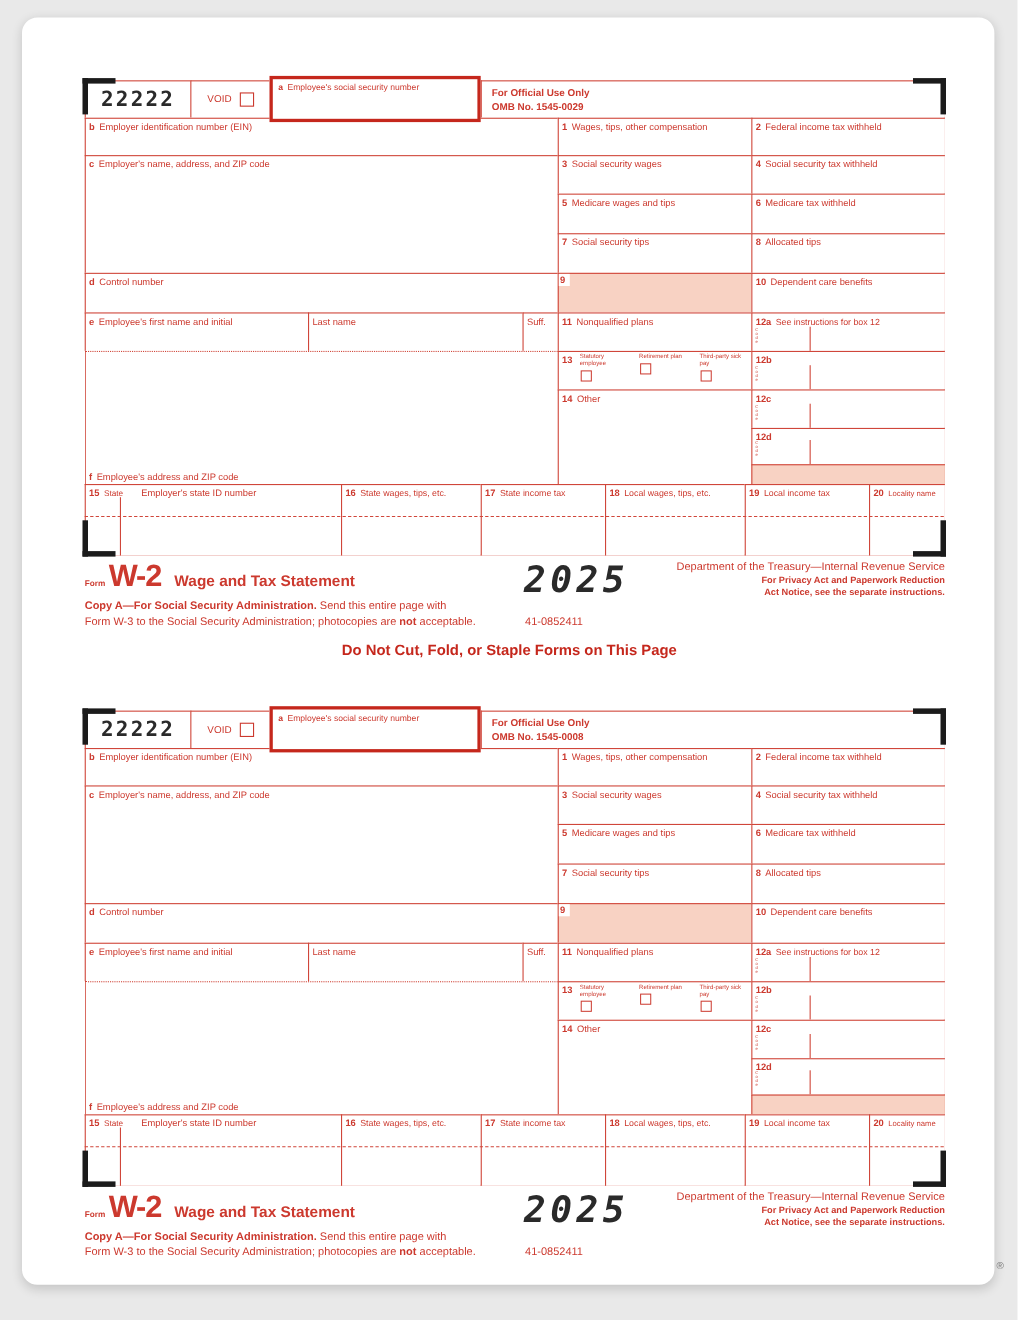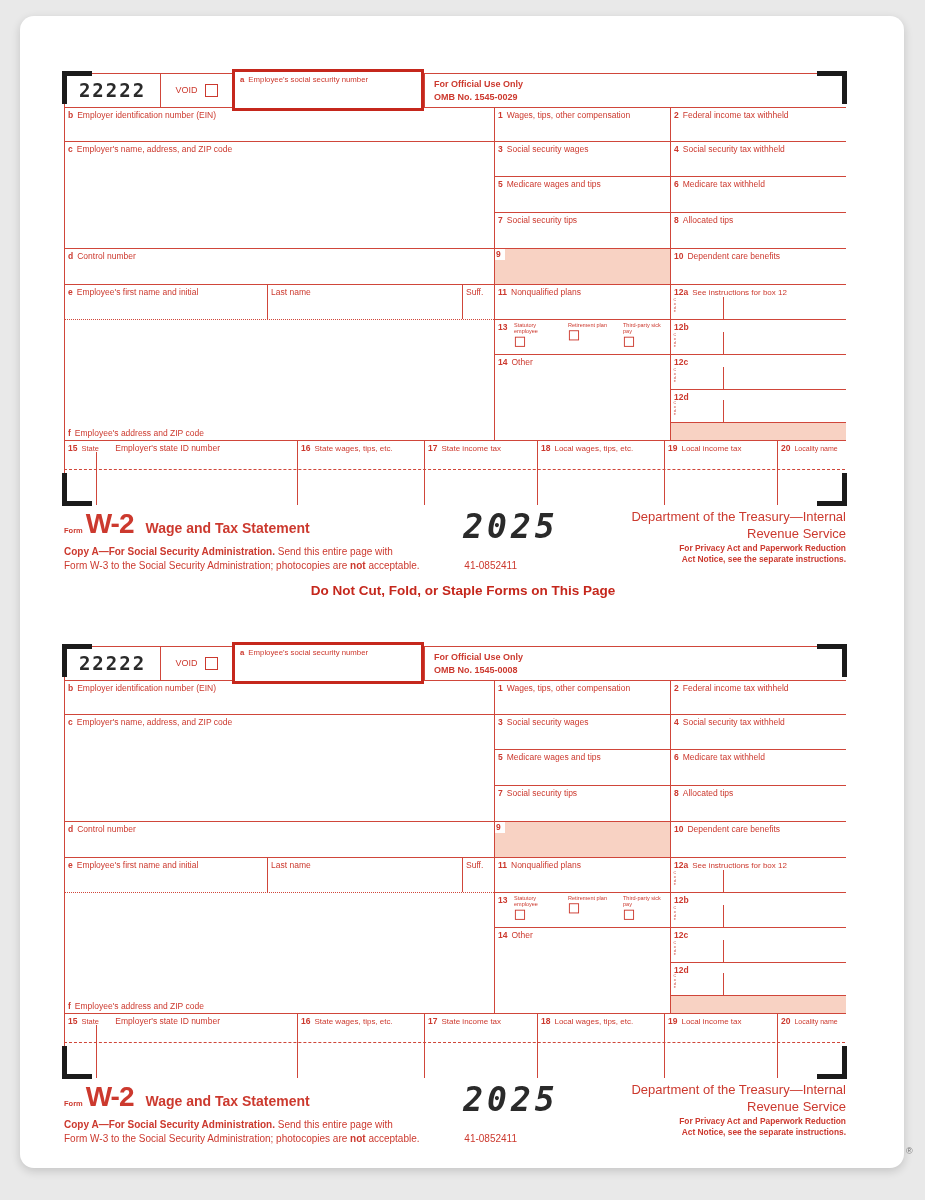--- a/index.html
+++ b/index.html
@@ -3,21 +3,21 @@
 <meta charset="utf-8">
 <style>
   * { margin:0; padding:0; box-sizing:border-box; }
   html,body { width:925px; height:1200px; }
   body { background:#e9e9e9; font-family:"Liberation Sans", sans-serif; position:relative; overflow:hidden; }
   .sheet { position:absolute; left:20px; top:16px; width:884px; height:1152px; background:#fff;
            border-radius:14px; box-shadow:0 3px 10px rgba(0,0,0,.16); }
 
   :root { --red:#cc392e; --line:#d0463a; --pink:#f8d2c3; --ink:#2a2a2a; }
 
-  .w2-wrap { position:absolute; left:44px; width:782px; height:512px; }
+  .w2-wrap { position:absolute; left:57px; width:782px; height:512px; }
   .grid { position:absolute; left:0; top:0; width:782px; height:432px;
           border-right:1.2px solid var(--line); border-bottom:1.2px solid var(--line); }
   .cell { position:absolute; border-top:1.2px solid var(--line); border-left:1.2px solid var(--line);
           color:var(--red); font-size:8.5px; line-height:1.2; padding:2px 3px; background:#fff; }
   .bn { font-weight:700; margin-right:4px; }
   .bt { }
   .pinkbg { background:var(--pink); }
 
   .code-cell { display:flex; align-items:center; justify-content:center;
                font-family:"DejaVu Sans Mono", monospace; font-weight:700; font-size:19px;
@@ -51,21 +51,21 @@
 
   .footer { position:absolute; left:0; top:432px; width:782px; height:80px; color:var(--red); }
   .f-left { position:absolute; left:0; top:6px; display:flex; align-items:baseline; }
   .f-form-word { font-size:7.5px; font-weight:700; margin-right:3px; }
   .f-w2 { font-size:28px; font-weight:700; letter-spacing:-1px; margin-right:12px; line-height:.9; }
   .f-title { font-size:14px; font-weight:700; }
   .f-year { position:absolute; left:352px; top:2px; width:190px; text-align:center;
             font-family:"DejaVu Sans Mono", monospace; font-weight:700; font-size:33px;
             color:var(--ink); letter-spacing:4px;font-style:italic; }
   .f-right { position:absolute; right:0; top:4px; width:260px; text-align:right; line-height:1.3; }
-  .f-dept { font-size:13px; }
+  .f-dept { font-size:10px; }
   .f-priv { font-size:8.4px; font-weight:700; }
   .f-copy { position:absolute; left:0; top:40px; font-size:10px; line-height:1.35; }
   .f-copy .b { font-weight:700; }
   .f-cat { margin-left:42px; }
 
   .do-not-cut { position:absolute; left:52px; top:567px; width:782px; text-align:center;
                 color:#c5271c; font-weight:700; font-size:13.5px; }
 
   .qb-logo { position:absolute; left:785px; top:1035px; width:106px; height:106px; border-radius:50%;
              background:#2ca01c; z-index:50; display:flex; align-items:center; justify-content:center;

